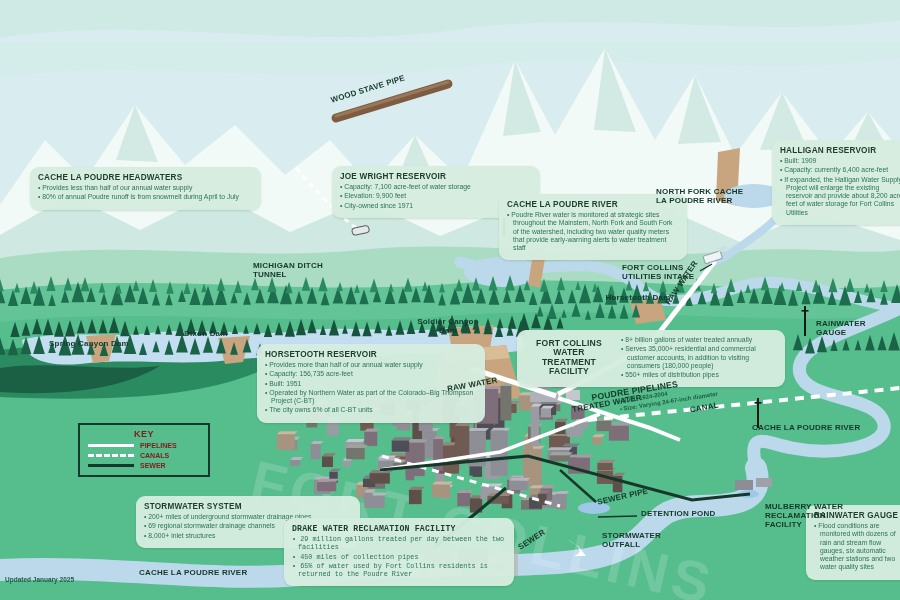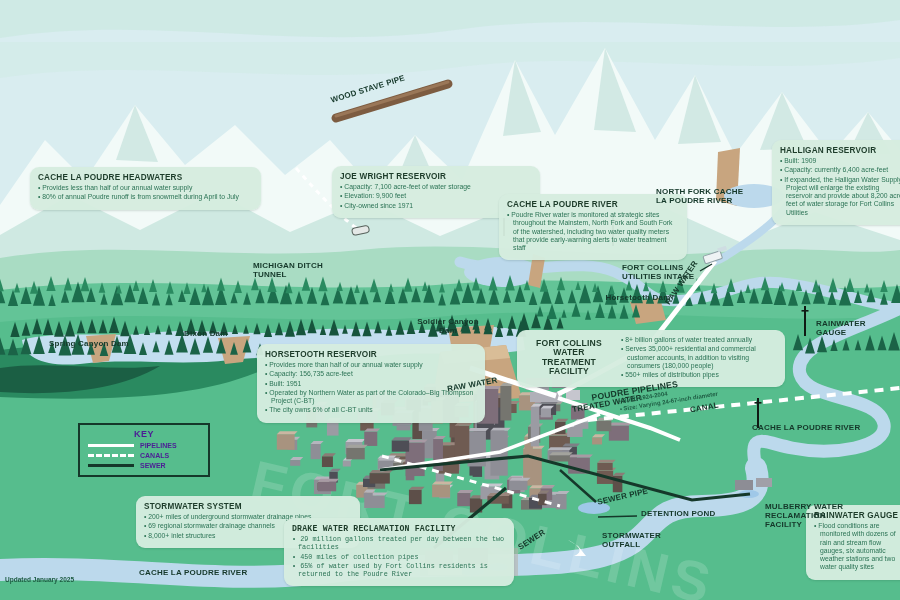--- a/index.html
+++ b/index.html
@@ -31,21 +31,21 @@
   .callout.flexrow .c-list{flex:1;}
 
   
   .lbl{position:absolute;font-weight:800;color:#15382a;font-size:8px;line-height:1.12;
     letter-spacing:.2px;white-space:nowrap;}
   .lbl.wrap{white-space:normal;}
   .lbl.center{text-align:center;}
 
   
   .key{position:absolute;left:78px;top:423px;width:112px;border:2px solid #15382a;
-    padding:4px 8px 6px 8px;color:#4c1d95;}
+    padding:4px 8px 6px 8px;color:#7f1d1d;}
   .key-title{text-align:center;font-size:9px;font-weight:800;letter-spacing:.5px;margin-bottom:3px;}
   .key-row{display:flex;align-items:center;gap:6px;margin-top:3px;}
   .key-line{width:46px;height:0;flex:none;}
   .key-line.pipeline{border-top:3px solid #ffffff;}
   .key-line.canal{border-top:3px dashed #ffffff;}
   .key-line.sewer{border-top:3px solid #15382a;}
   .key-label{font-size:7px;font-weight:800;}
 
   .footnote{position:absolute;left:5px;top:576px;font-size:6.5px;color:#1e5c43;font-weight:600;}
   .pp-block{width:132px;}

